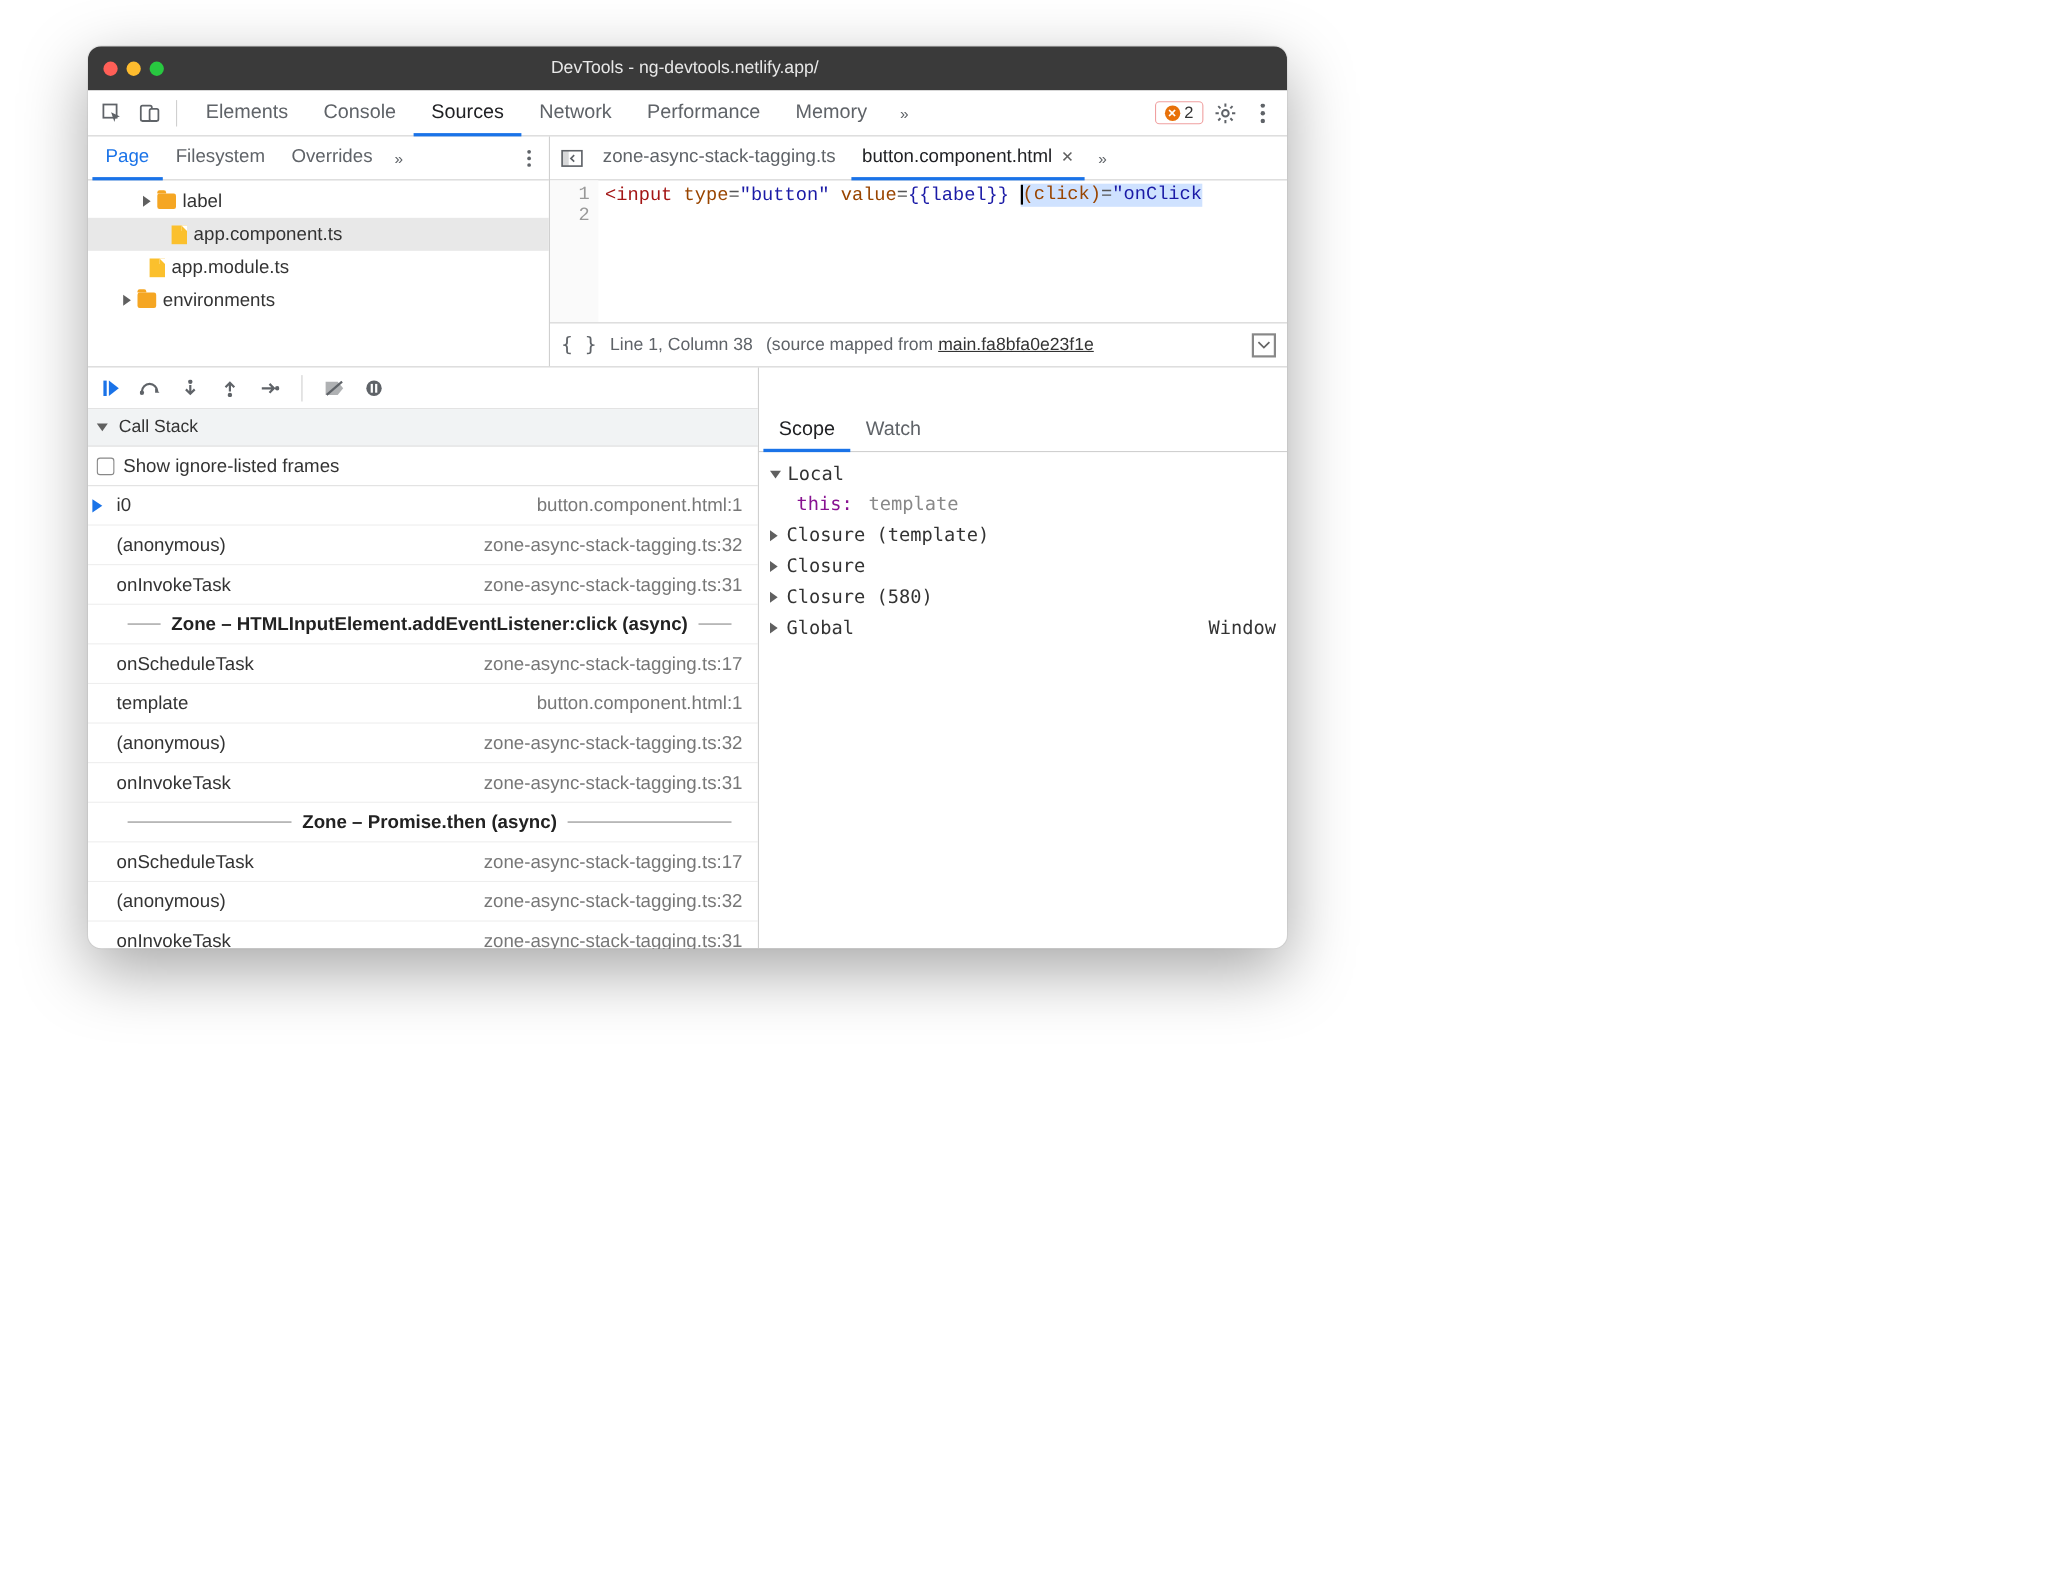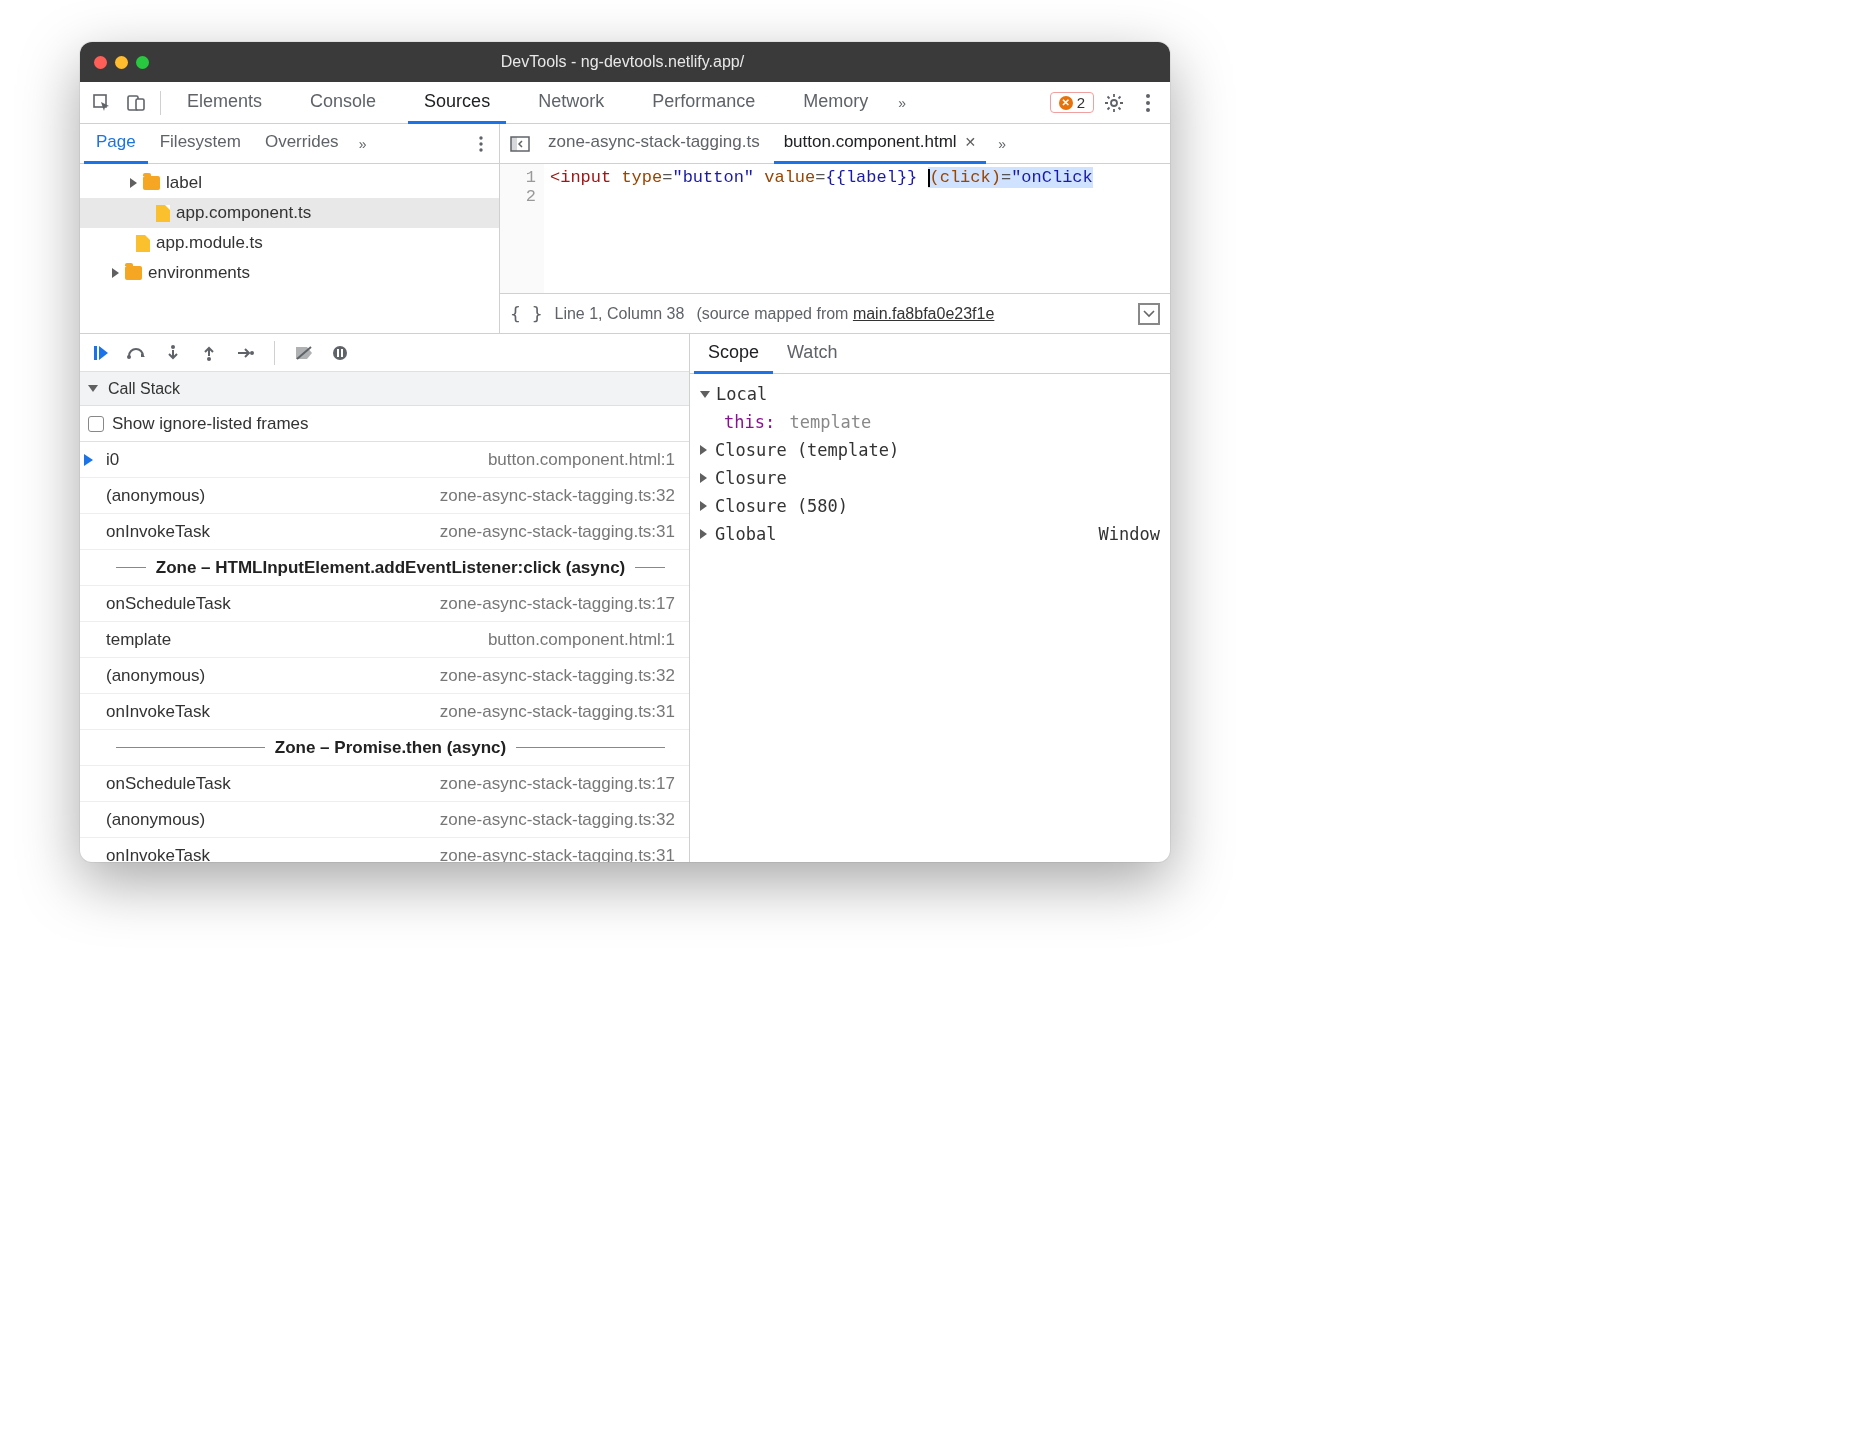--- a/index.html
+++ b/index.html
@@ -40,21 +40,21 @@
   border-bottom: 1px solid #d0d0d0;
   display: flex;
   align-items: center;
   padding: 0 8px;
   gap: 6px;
   flex-shrink: 0;
   color: #5f6368;
 }
 .tb-icon { width: 28px; height: 28px; display:flex; align-items:center; justify-content:center; cursor:pointer; }
 .vsep { width:1px; height:24px; background:#d0d0d0; margin:0 4px;}
-.top-tabs { display:flex; gap:16px; align-items:stretch; height:42px;}
+.top-tabs { display:flex; gap:0; align-items:stretch; height:42px;}
 .top-tab { padding: 0 16px; display:flex; align-items:center; font-size:18px; color:#5f6368; cursor:pointer; border-bottom:3px solid transparent;}
 .top-tab.active { color:#202124; border-bottom-color:#1a73e8;}
 .chev { font-size:14px; padding:0 8px; cursor:pointer; color:#5f6368;}
 .spacer { flex:1; }
 .err-badge { display:flex; align-items:center; gap:4px; border:1px solid #f0a0a0; border-radius:4px; padding:1px 8px; font-size:15px; color:#333; cursor:pointer;}
 .err-dot { width:14px;height:14px;border-radius:50%;background:#e8710a;color:#fff;display:flex;align-items:center;justify-content:center;font-size:10px;font-weight:bold;}
 .content { flex:1; display:flex; flex-direction:column; min-height:0;}
 .upper { display:flex; height:210px; border-bottom:1px solid #d0d0d0; flex-shrink:0;}
 .nav-pane { width:420px; border-right:1px solid #d0d0d0; display:flex; flex-direction:column;}
 .nav-tabs { display:flex; align-items:center; height:40px; border-bottom:1px solid #d0d0d0; padding:0 4px;}
@@ -90,21 +90,21 @@
 .sec-head { height:34px; background:#f1f3f4; display:flex; align-items:center; padding:0 8px; font-size:16px; color:#333; gap:6px; border-bottom:1px solid #e0e0e0;}
 .check-row { height:36px; display:flex; align-items:center; padding:0 8px; gap:8px; border-bottom:1px solid #e0e0e0; font-size:17px;}
 .cb { width:16px;height:16px;border:1.5px solid #888;border-radius:3px;cursor:pointer;}
 .stack { flex:1; overflow:auto;}
 .frame { height:36px; display:flex; align-items:center; justify-content:space-between; padding:0 14px 0 26px; font-size:17px; border-bottom:1px solid #eee; cursor:pointer;}
 .frame .loc { color:#777;}
 .frame.current::before { content:""; position:absolute; margin-left:-22px; width:0;height:0;border-top:6px solid transparent;border-bottom:6px solid transparent;border-left:9px solid #1a73e8;}
 .frame.current { position:relative;}
 .frame.group { font-weight:600; color:#222;}
 .frame.group .dash { border-top:1px solid #888; flex:1; margin:0 10px; height:0;}
-.dbg-right { flex:1; display:flex; flex-direction:column;}
+.dbg-right { flex:1; display:flex; flex-direction:column;margin-top:37px;}
 .scope-tabs { height:40px; display:flex; align-items:center; border-bottom:1px solid #d0d0d0; padding:0 4px;}
 .scope-tab { padding:0 14px; height:40px; display:flex; align-items:center; font-size:18px; color:#5f6368; cursor:pointer; border-bottom:3px solid transparent;}
 .scope-tab.active { color:#202124; border-bottom-color:#1a73e8;}
 .scope-body { flex:1; padding:6px 10px; font-family: Menlo, Monaco, monospace; font-size:17px; color:#333; overflow:auto;}
 .scope-row { display:flex; align-items:center; height:28px; gap:2px;}
 .tri-d { display:inline-block; width:0;height:0;border-left:5px solid transparent;border-right:5px solid transparent;border-top:7px solid #606060; margin-right:4px;}
 .tri-r { display:inline-block; width:0;height:0;border-top:5px solid transparent;border-bottom:5px solid transparent;border-left:7px solid #606060; margin-right:6px;}
 .kw { color:#881391;}
 .und { color:#888;}
 .scope-row .rhs { margin-left:auto; color:#333;}

